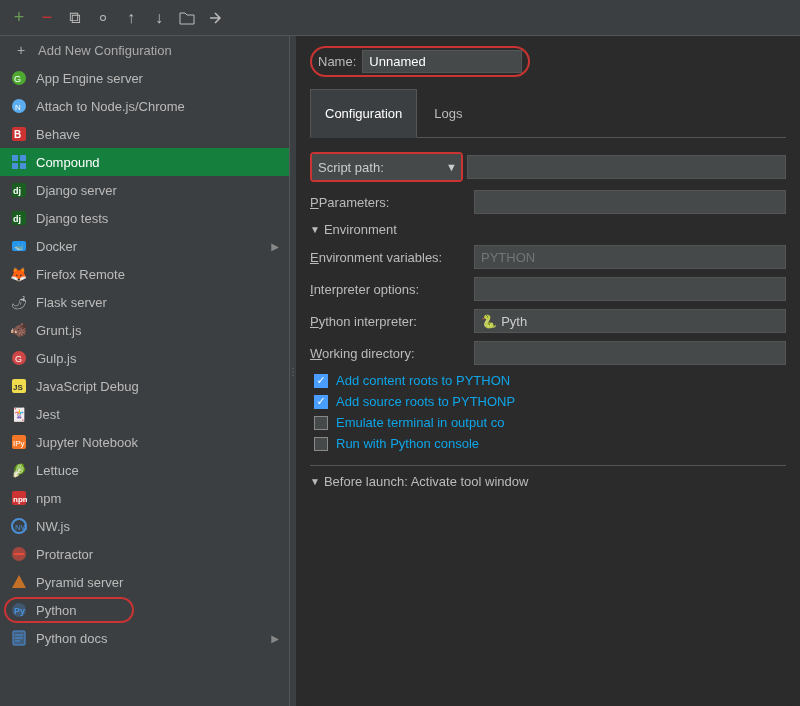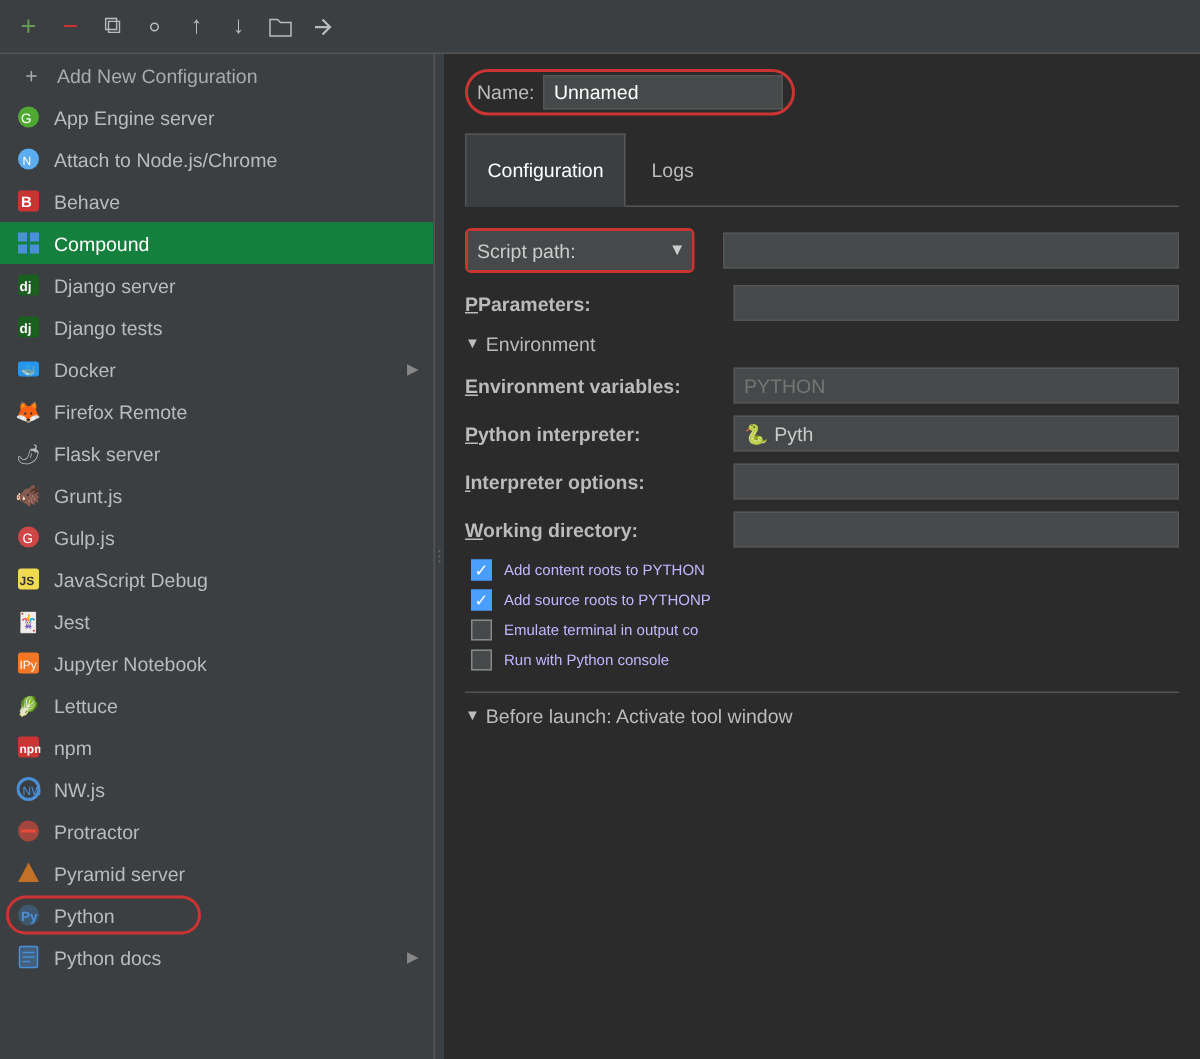--- a/index.html
+++ b/index.html
@@ -132,27 +132,26 @@
       background: #3c3f41;
       color: #ffffff;
       border-color: #555;
       border-bottom: 1px solid #3c3f41;
       margin-bottom: -1px;
     }
     .form-row {
       display: flex;
       align-items: center;
       margin-bottom: 8px;
-      gap: 19px;
+      gap: 4px;
     }
     .form-label {
       min-width: 160px;
       color: #bbbbbb;
       font-size: 13px;
-      font-weight: bold;
     }
     .form-input {
       flex: 1;
       background: #45494a;
       border: 1px solid #555;
       color: #cccccc;
       padding: 3px 6px;
       font-size: 13px;
       height: 24px;
       min-width: 80px;
@@ -210,22 +209,22 @@
       font-size: 11px;
       cursor: pointer;
       flex-shrink: 0;
     }
     .checkbox.checked {
       background: #4a9eff;
       border-color: #4a9eff;
       color: white;
     }
     .checkbox-label {
-      color: #c4b5fd;
-      font-size: 10px;
+      color: #0ea5e9;
+      font-size: 13px;
       text-align: center;
     }
 
     .before-launch-section {
       margin-top: 14px;
       display: flex;
       align-items: center;
       gap: 4px;
       color: #bbbbbb;
       font-size: 13px;
@@ -519,37 +518,37 @@
 
     <div class="form-row">
       <span class="form-label">
         <span style="text-decoration:underline">E</span><span>nvironment variables:</span>
       </span>
       <input class="form-input" type="text" placeholder="PYTHON" style="">
     </div>
 
     <div class="form-row">
       <span class="form-label">
+        <span style="text-decoration:underline">I</span><span>nterpreter options:</span>
+      </span>
+      <input class="form-input" type="text" style="">
+    </div>
+
+    <div class="form-row">
+      <span class="form-label">
         <span style="text-decoration:underline">P</span><span>ython interpreter:</span>
       </span>
       <div class="form-input" style="display:flex;align-items:center;gap:4px;">
         <span style="font-size:13px;">🐍</span>
         <span>Pyth</span>
       </div>
     </div>
 
     <div class="form-row">
       <span class="form-label">
-        <span style="text-decoration:underline">I</span><span>nterpreter options:</span>
-      </span>
-      <input class="form-input" type="text" style="">
-    </div>
-
-    <div class="form-row">
-      <span class="form-label">
         <span style="text-decoration:underline">W</span><span>orking directory:</span>
       </span>
       <input class="form-input" type="text" style="">
     </div>
 
     <div class="checkbox-row">
       <div class="checkbox checked">✓</div>
       <span class="checkbox-label">Add content roots to PYTHON</span>
     </div>
 

